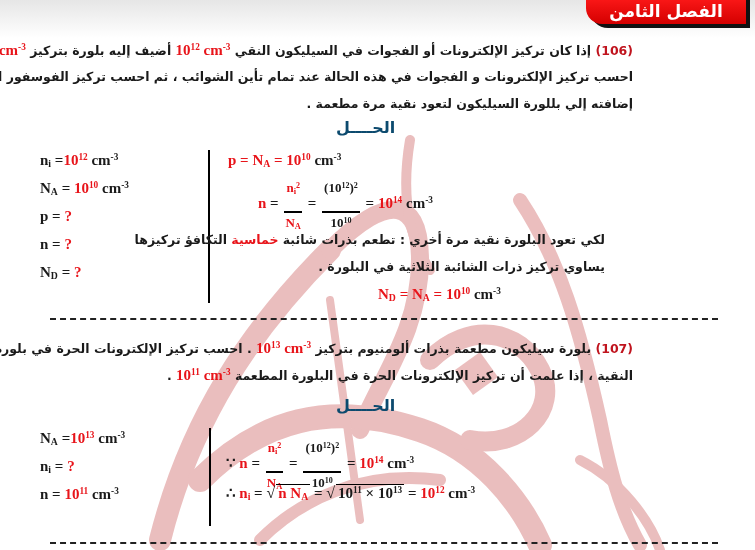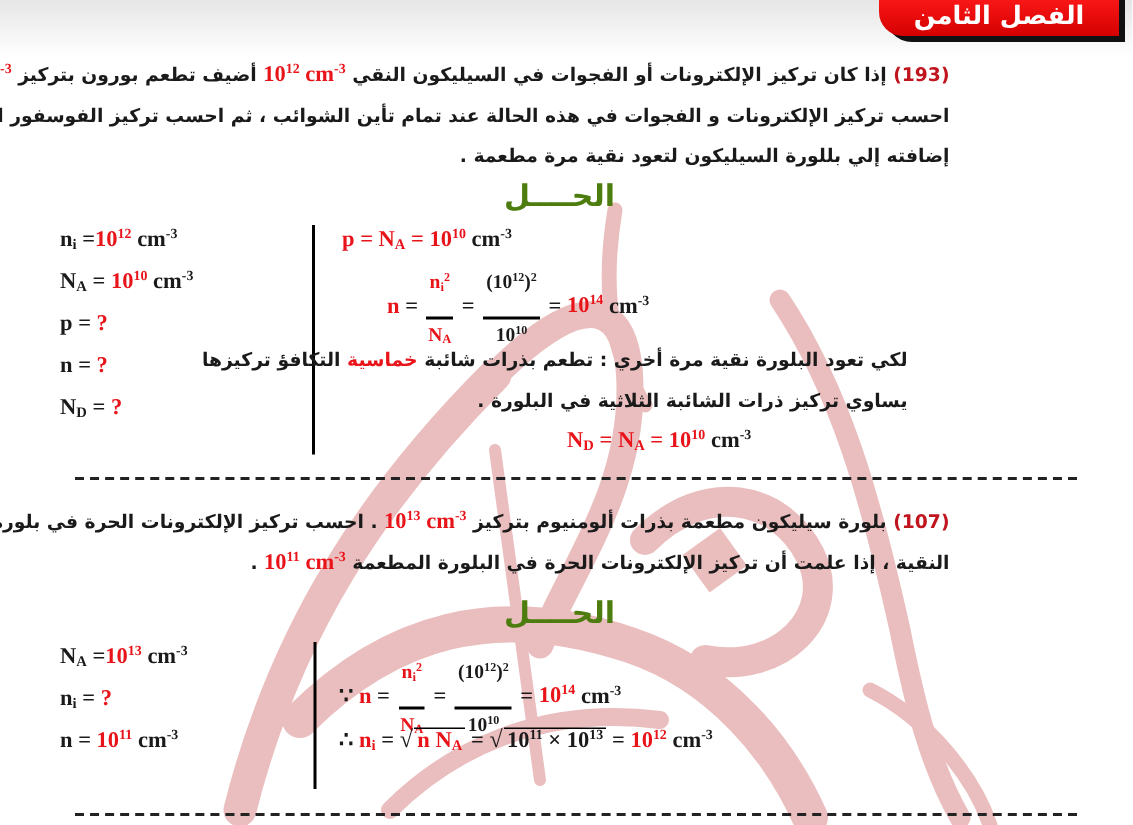--- a/index.html
+++ b/index.html
@@ -18,21 +18,21 @@
   .topfade { position:absolute; left:0; top:0; width:755px; height:38px; background:linear-gradient(#e6e6e6 0%, #ffffff 100%); z-index:0;}
 
   .para { position:absolute; direction:rtl; text-align:right; font-weight:bold; font-size:12.5px; color:#1a1a1a; white-space:nowrap; }
   .red { color:#e8141a; }
   .numred { color:#c0141e; }
   .math { font-family:"Liberation Serif","DejaVu Serif", serif; font-weight:bold; }
   .ltr { direction:ltr; unicode-bidi:embed; display:inline-block; }
   sup { font-size:0.62em; vertical-align:0.55em; line-height:0; }
   sub { font-size:0.65em; vertical-align:-0.2em; line-height:0; }
 
-  .sol { position:absolute; color:#4d7c0f; font-weight:bold; font-size:20px; direction:rtl; letter-spacing:0; }
+  .sol { position:absolute; color:#0c4a6e; font-weight:bold; font-size:16px; direction:rtl; letter-spacing:0; }
   .given { position:absolute; font-family:"Liberation Serif", serif; font-weight:bold; font-size:15px; direction:ltr; white-space:nowrap; }
   .eq { position:absolute; font-family:"Liberation Serif", serif; font-weight:bold; font-size:15px; direction:ltr; white-space:nowrap; }
   .vline { position:absolute; width:2px; background:#000; }
   .dash { position:absolute; height:0; border-top:2px dashed #222; }
 
   .frac { display:inline-block; vertical-align:middle; text-align:center; margin:0 2px; }
   .frac .nu { display:block; padding:0 2px 16px; border-bottom:2px solid #000; font-size:13px; line-height:15px; }
   .frac .de { display:block; padding-top:2px; font-size:13px; line-height:15px; }
   .sqrt { display:inline-block; border-top:1.5px solid #000; padding:0 2px; margin-left:1px;}
   .rad { font-size:16px; }
@@ -55,24 +55,24 @@
   </g>
   <path d="M455 370 l 25 -18 l 18 25 l -25 18 z" fill="#e7b3b3" opacity="0.85"></path>
 </svg>
 
 <div class="layer">
 
   <div class="tabshadow"></div>
   <div class="tab">الفصل الثامن</div>
 
   <div class="para" style="right:20px; top:42px;">
-    <span class="numred">(193)</span>
+    <span class="numred">(106)</span>
     <span>إذا كان تركيز الإلكترونات أو الفجوات في السيليكون النقي</span>
     <span class="math red ltr" style="font-size:15px;">10<sup>12</sup> cm<sup>-3</sup></span>
-    <span>أضيف تطعم بورون بتركيز</span>
+    <span>أضيف إليه بلورة بتركيز</span>
     <span class="math red ltr" style="font-size:15px;">10<sup>10</sup> cm<sup>-3</sup></span>
     <span>.</span>
   </div>
   <div class="para" style="right:20px; top:69px;">احسب تركيز الإلكترونات و الفجوات في هذه الحالة عند تمام تأين الشوائب ، ثم احسب تركيز الفوسفور اللازم</div>
   <div class="para" style="right:20px; top:96px;">إضافته إلي بللورة السيليكون لتعود نقية مرة مطعمة .</div>
 
   <div class="sol" style="left:336px; top:118px;">الحــــل</div>
 
   <div class="given" style="left:40px; top:152px;">n<sub>i</sub> =<span class="red">10<sup>12</sup></span> cm<sup>-3</sup></div>
   <div class="given" style="left:40px; top:180px;">N<sub>A</sub> = <span class="red">10<sup>10</sup></span> cm<sup>-3</sup></div>

